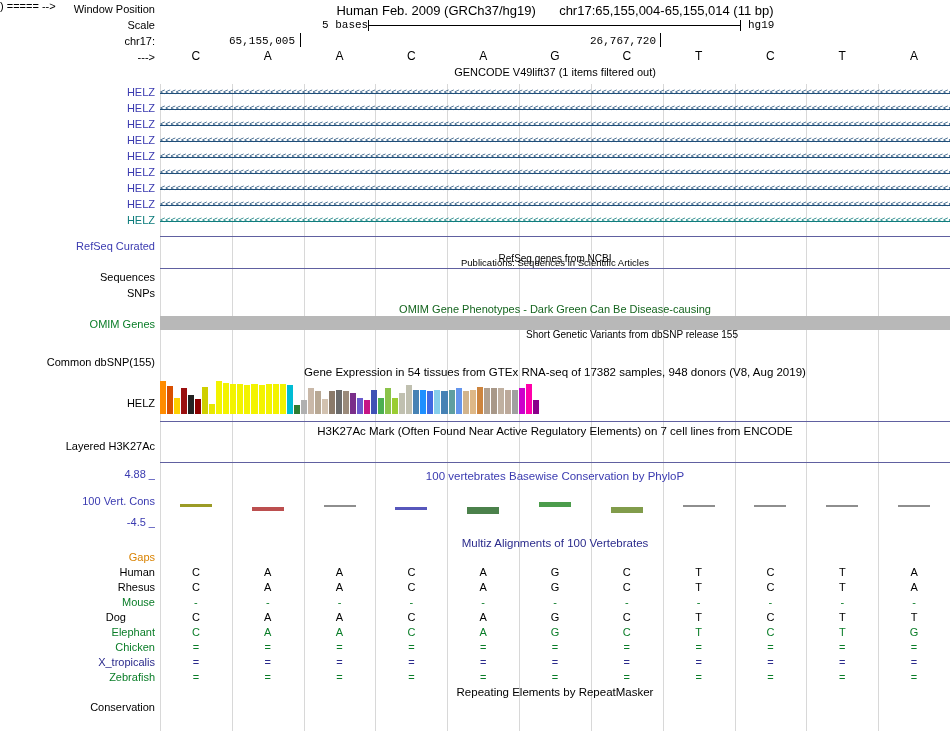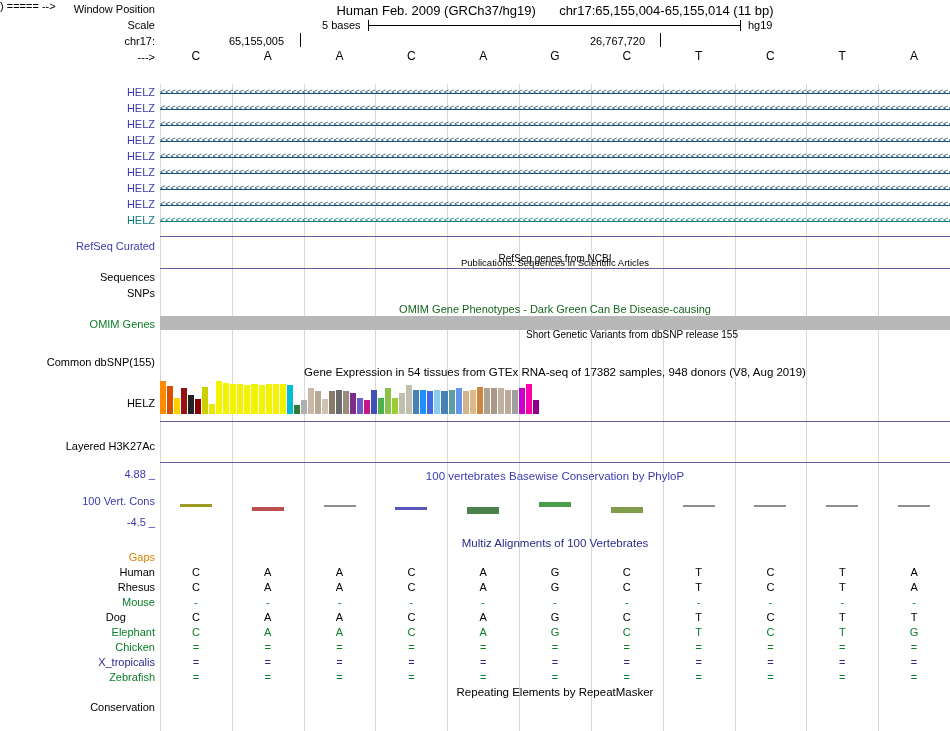--- a/index.html
+++ b/index.html
@@ -8,21 +8,21 @@
     background:#ffffff;
     font-family:"Liberation Sans", sans-serif;
     font-size:11px;
     color:#000;
     position:relative;
     overflow:hidden;
   }
   .stage{position:relative;width:950px;height:731px;}
   .lbl{position:absolute;text-align:right;white-space:nowrap;}
   .ctr{position:absolute;text-align:center;white-space:nowrap;}
-  .left{position:absolute;text-align:left;white-space:nowrap;}
+  .left{position:absolute;text-align:left;white-space:nowrap;font-family:Liberation Mono, monospace;}
   .gridcol{position:absolute;top:84px;width:1px;background:#d8d8d8;}
   .track-rule{position:absolute;height:1px;background:#6060a0;}
   .hdr-title{font-size:13px;}
   .blue{color:#3a3ab0;}
   .dkblue{color:#2b2b8c;}
   .teal{color:#0b7b7b;}
   .green{color:#0a7d28;}
   .dkgreen{color:#15651f;}
   .orange{color:#d98200;}
   .seqrow span{position:absolute;text-align:center;}
@@ -90,20 +90,21 @@
       <span style="left: 475.182px; top: 49px; width: 16px; font-size: 12px;">A</span>
       <span style="left: 547px; top: 49px; width: 16px; font-size: 12px;">G</span>
       <span style="left: 618.818px; top: 49px; width: 16px; font-size: 12px;">C</span>
       <span style="left: 690.636px; top: 49px; width: 16px; font-size: 12px;">T</span>
       <span style="left: 762.455px; top: 49px; width: 16px; font-size: 12px;">C</span>
       <span style="left: 834.273px; top: 49px; width: 16px; font-size: 12px;">T</span>
       <span style="left: 906.091px; top: 49px; width: 16px; font-size: 12px;">A</span>
     </div>
 
   
+  <div class="ctr" style="left:160px;top:66px;width:790px;">GENCODE V49lift37 (1 items filtered out)</div>
 
   
   <div id="helz-rows">
       <div class="lbl blue" style="left: 0px; top: 86px; width: 155px;">HELZ</div>
       <div class="arrows" style="left: 160px; top: 87px; width: 790px;">&lt;&lt;&lt;&lt;&lt;&lt;&lt;&lt;&lt;&lt;&lt;&lt;&lt;&lt;&lt;&lt;&lt;&lt;&lt;&lt;&lt;&lt;&lt;&lt;&lt;&lt;&lt;&lt;&lt;&lt;&lt;&lt;&lt;&lt;&lt;&lt;&lt;&lt;&lt;&lt;&lt;&lt;&lt;&lt;&lt;&lt;&lt;&lt;&lt;&lt;&lt;&lt;&lt;&lt;&lt;&lt;&lt;&lt;&lt;&lt;&lt;&lt;&lt;&lt;&lt;&lt;&lt;&lt;&lt;&lt;&lt;&lt;&lt;&lt;&lt;&lt;&lt;&lt;&lt;&lt;&lt;&lt;&lt;&lt;&lt;&lt;&lt;&lt;&lt;&lt;&lt;&lt;&lt;&lt;&lt;&lt;&lt;&lt;&lt;&lt;&lt;&lt;&lt;&lt;&lt;&lt;&lt;&lt;&lt;&lt;&lt;&lt;&lt;&lt;&lt;&lt;&lt;&lt;&lt;&lt;&lt;&lt;&lt;&lt;&lt;&lt;&lt;&lt;&lt;&lt;&lt;&lt;&lt;&lt;&lt;&lt;&lt;&lt;&lt;&lt;&lt;&lt;&lt;&lt;&lt;&lt;&lt;&lt;&lt;&lt;&lt;&lt;&lt;&lt;&lt;&lt;&lt;&lt;&lt;&lt;&lt;&lt;&lt;&lt;&lt;&lt;&lt;&lt;&lt;&lt;&lt;&lt;&lt;&lt;&lt;&lt;&lt;&lt;&lt;&lt;&lt;&lt;&lt;&lt;&lt;&lt;&lt;&lt;&lt;&lt;&lt;&lt;&lt;&lt;&lt;&lt;&lt;&lt;&lt;&lt;</div>
       <div class="helzline" style="left: 160px; top: 93px; width: 790px; border-top-color: rgb(31, 78, 121);"></div>
       <div class="lbl blue" style="left: 0px; top: 102px; width: 155px;">HELZ</div>
       <div class="arrows" style="left: 160px; top: 103px; width: 790px;">&lt;&lt;&lt;&lt;&lt;&lt;&lt;&lt;&lt;&lt;&lt;&lt;&lt;&lt;&lt;&lt;&lt;&lt;&lt;&lt;&lt;&lt;&lt;&lt;&lt;&lt;&lt;&lt;&lt;&lt;&lt;&lt;&lt;&lt;&lt;&lt;&lt;&lt;&lt;&lt;&lt;&lt;&lt;&lt;&lt;&lt;&lt;&lt;&lt;&lt;&lt;&lt;&lt;&lt;&lt;&lt;&lt;&lt;&lt;&lt;&lt;&lt;&lt;&lt;&lt;&lt;&lt;&lt;&lt;&lt;&lt;&lt;&lt;&lt;&lt;&lt;&lt;&lt;&lt;&lt;&lt;&lt;&lt;&lt;&lt;&lt;&lt;&lt;&lt;&lt;&lt;&lt;&lt;&lt;&lt;&lt;&lt;&lt;&lt;&lt;&lt;&lt;&lt;&lt;&lt;&lt;&lt;&lt;&lt;&lt;&lt;&lt;&lt;&lt;&lt;&lt;&lt;&lt;&lt;&lt;&lt;&lt;&lt;&lt;&lt;&lt;&lt;&lt;&lt;&lt;&lt;&lt;&lt;&lt;&lt;&lt;&lt;&lt;&lt;&lt;&lt;&lt;&lt;&lt;&lt;&lt;&lt;&lt;&lt;&lt;&lt;&lt;&lt;&lt;&lt;&lt;&lt;&lt;&lt;&lt;&lt;&lt;&lt;&lt;&lt;&lt;&lt;&lt;&lt;&lt;&lt;&lt;&lt;&lt;&lt;&lt;&lt;&lt;&lt;&lt;&lt;&lt;&lt;&lt;&lt;&lt;&lt;&lt;&lt;&lt;&lt;&lt;&lt;&lt;&lt;&lt;&lt;&lt;&lt;&lt;</div>
       <div class="helzline" style="left: 160px; top: 109px; width: 790px; border-top-color: rgb(31, 78, 121);"></div>
       <div class="lbl blue" style="left: 0px; top: 118px; width: 155px;">HELZ</div>
@@ -206,20 +207,21 @@
       <div class="bar" style="left: 337.778px; width: 6.03704px; height: 25.6667px; background: rgb(192, 176, 160);"></div>
       <div class="bar" style="left: 344.815px; width: 6.03704px; height: 24.5px; background: rgb(188, 169, 154);"></div>
       <div class="bar" style="left: 351.852px; width: 6.03704px; height: 24.5px; background: rgb(160, 160, 160);"></div>
       <div class="bar" style="left: 358.889px; width: 6.03704px; height: 25.6667px; background: rgb(204, 0, 204);"></div>
       <div class="bar" style="left: 365.926px; width: 6.03704px; height: 30.3333px; background: rgb(255, 0, 170);"></div>
       <div class="bar" style="left: 372.963px; width: 6.03704px; height: 14px; background: rgb(139, 0, 139);"></div>
     </div>
   <div class="track-rule" style="left:160px;top:421px;width:790px;"></div>
 
   
+  <div class="ctr" style="left:160px;top:425px;width:790px;font-size:11.5px;">H3K27Ac Mark (Often Found Near Active Regulatory Elements) on 7 cell lines from ENCODE</div>
   <div class="lbl" style="left:0;top:440px;width:155px;">Layered H3K27Ac</div>
   <div class="track-rule" style="left:160px;top:462px;width:790px;"></div>
 
   
   <div class="ctr blue" style="left:160px;top:470px;width:790px;font-size:11.5px;">100 vertebrates Basewise Conservation by PhyloP</div>
   <div class="lbl blue" style="left:0;top:468px;width:155px;">4.88 _</div>
   <div class="lbl blue" style="left:0;top:495px;width:155px;">100 Vert. Cons</div>
   <div class="lbl blue" style="left:0;top:516px;width:155px;">-4.5 _</div>
   <div id="cons-plot" style="position:absolute;left:160px;top:485px;width:790px;height:40px;">
       <div style="position: absolute; left: 0px; top: 22px; width: 790px; height: 0px;"></div>

